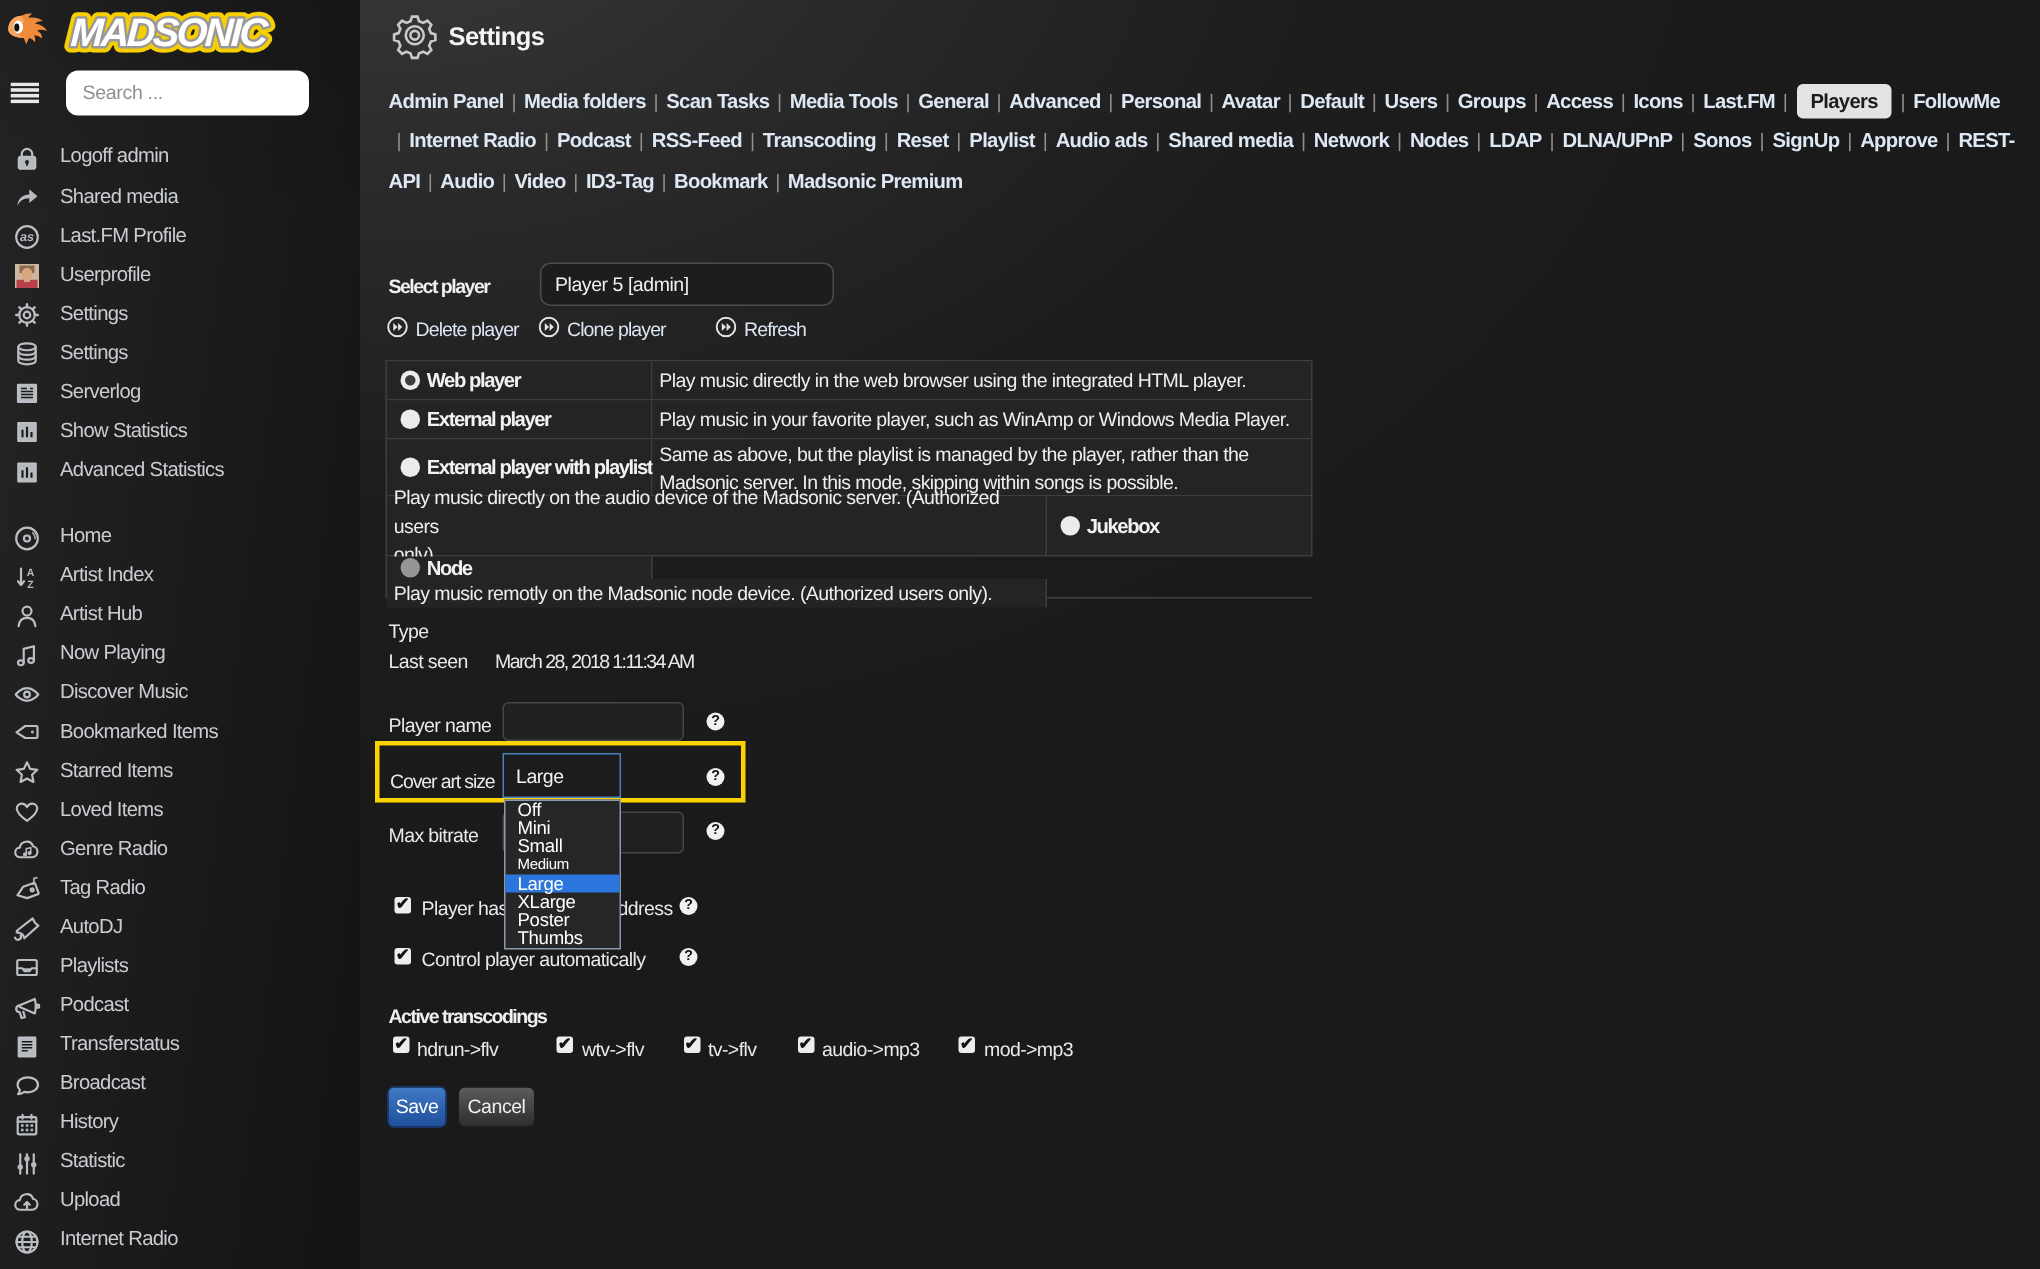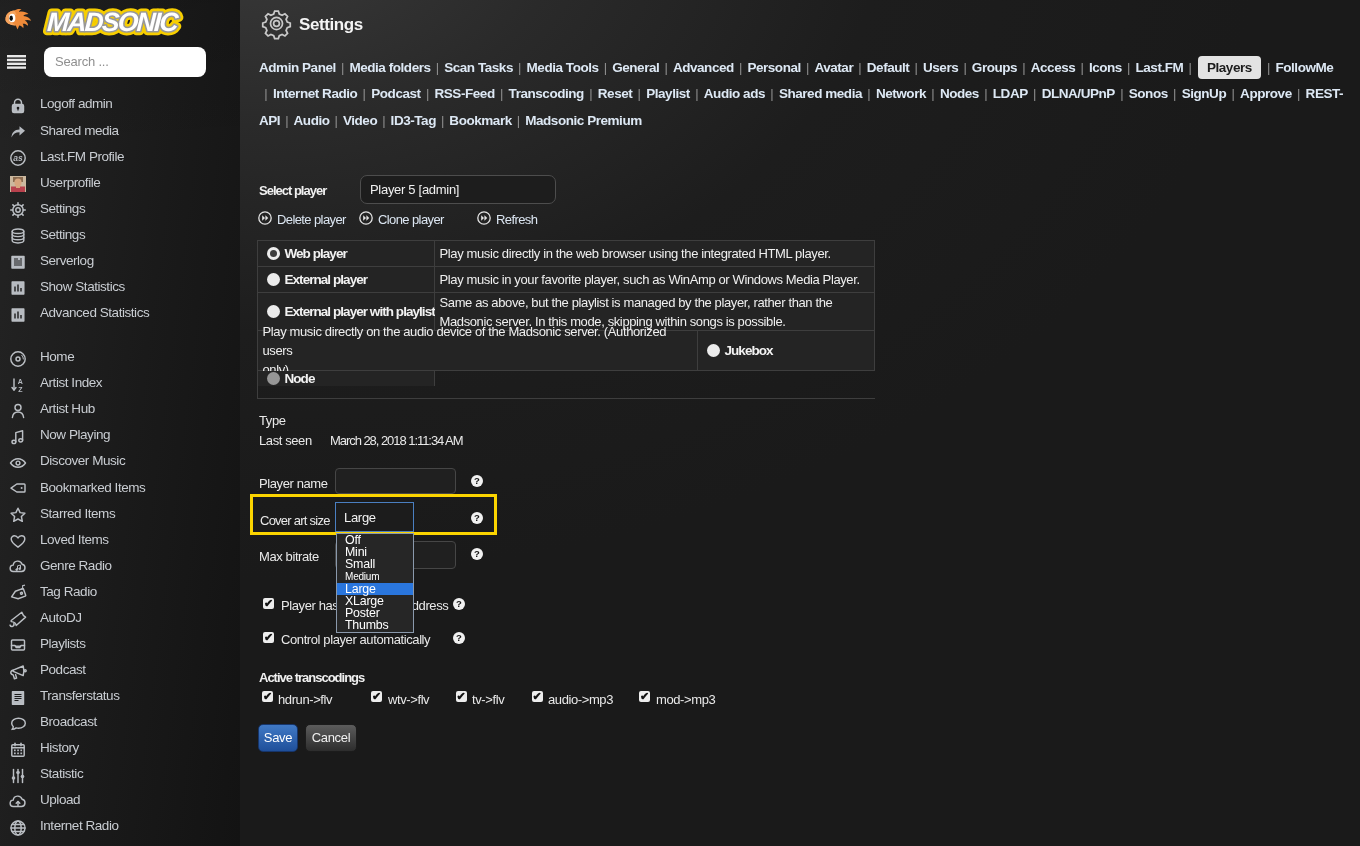--- a/index.html
+++ b/index.html
@@ -369,20 +369,21 @@
 <div style="width:177px;border-right:1px solid #3e3e3e;background:#242424;display:flex;align-items:center;padding-left:9px;">
           <div class="radio"></div>
           <span class="tbl-lbl" style="margin-left:5px;">Jukebox</span>
         </div>
 </div>
 <div style="display:flex;height:28px;border-bottom:1px solid #3e3e3e;flex-direction:column;">
 <div style="width:177px;border-right:1px solid #3e3e3e;background:#242424;display:flex;align-items:center;padding-left:9px;">
           <div class="radio" style="background:#969696;"></div>
           <span class="tbl-lbl" style="margin-left:5px;">Node</span>
         </div>
+<div style="width:440px;border-right:1px solid #3e3e3e;background:#242424;display:flex;align-items:center;padding-left:5px;font-size:13px;letter-spacing:-0.38px;line-height:19px;color:#efefef;">Play music remotly on the Madsonic node device. (Authorized users only).</div>
 </div>
 </div>
 <div class="lbl" style="left:19px;top:412.5px;">Type</div>
 <div class="lbl" style="left:19px;top:432.5px;">Last seen</div>
 <div class="lbl" style="left:90px;top:432.5px;letter-spacing:-1.05px;">March 28, 2018 1:11:34 AM</div>
 <div class="lbl" style="left:19px;top:475.5px;">Player name</div>
 <div class="abs" style="left:95px;top:468px;width:121px;height:26px;border:1px solid #464646;border-radius:4px;background:#202020;"></div>
 <div class="help" style="left:231px;top:475px;">?</div>
 <div class="abs" style="left:10px;top:494px;width:247px;height:41px;border:3px solid #fbd400;"></div>
 <div class="lbl" style="left:20px;top:512.5px;letter-spacing:-0.75px;">Cover art size</div>

